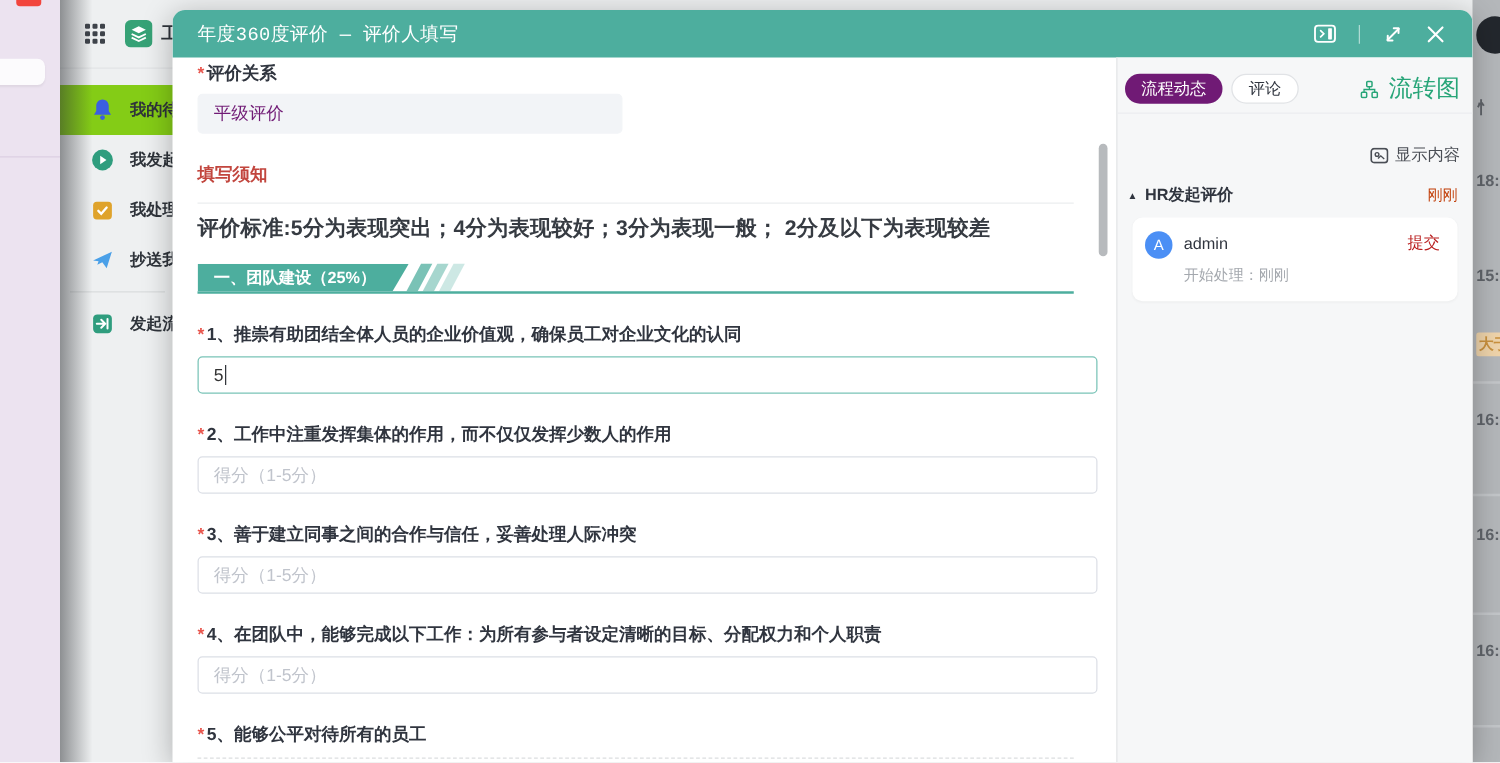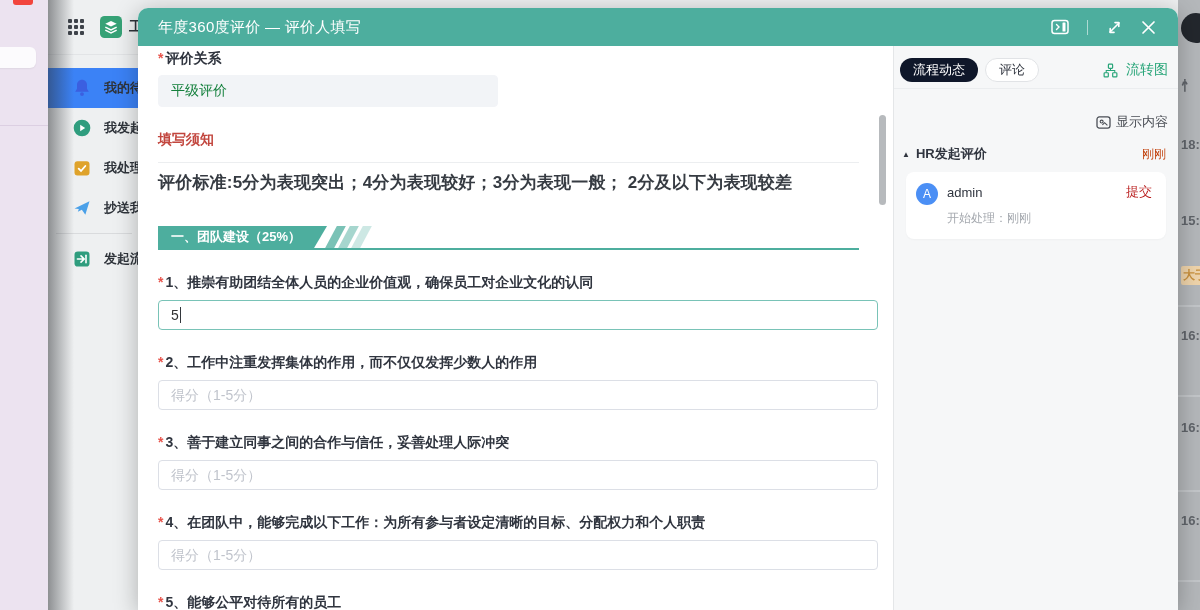--- a/index.html
+++ b/index.html
@@ -17,77 +17,77 @@
   .sidebar::before{content:"";position:absolute;left:0;top:0;bottom:0;width:26px;
     background:linear-gradient(to right,rgba(45,48,52,.5),rgba(45,48,52,0));z-index:3;pointer-events:none;}
   .sb-top{position:relative;height:55px;display:flex;align-items:center;padding-left:20px;border-bottom:1px solid #e2e4e6;}
   .grid-icon{display:grid;grid-template-columns:repeat(3,4px);grid-template-rows:repeat(3,4px);gap:2px;}
   .grid-icon i{background:#3e434a;border-radius:1px;}
   .sb-vdiv{width:1px;height:17px;background:#c9ccd0;margin:0 8px;}
   .app-icon{width:22px;height:22px;flex:0 0 22px;}
   .sb-partial{margin-left:7px;font-size:14px;font-weight:700;color:#2f343b;white-space:nowrap;}
   .sb-menu{position:relative;padding-top:13px;}
   .sb-item{position:relative;height:40px;display:flex;align-items:center;padding-left:56px;white-space:nowrap;}
-  .sb-item.active{background:#3b82f6;}
+  .sb-item.active{background:#84cc16;}
   .sb-item .sb-icon{width:20px;height:20px;flex:0 0 20px;margin-left:-32px;margin-right:12px;}
   .sb-item .sb-label{font-size:13px;font-weight:600;color:#2f343b;overflow:hidden;}
   .sb-divider-h{height:1px;background:#d9dbdd;margin:5px 8px 5px 8px;}
 
   
   .underlay-top{position:absolute;left:140px;top:0;width:1038px;height:12px;background:#eef0f1;z-index:1;}
   .underlay-right{position:absolute;left:1178px;top:0;width:22px;height:610px;background:#b4b7ba;overflow:hidden;z-index:1;}
   .ur-circle{position:absolute;left:3px;top:13px;width:30px;height:30px;border-radius:50%;background:#23272d;}
   .ur-frag{position:absolute;left:3px;font-size:13px;font-weight:600;color:#60646a;white-space:nowrap;}
   .ur-frag.highlight{background:#efd4ab;color:#c9913e;font-size:12px;padding:1px 2px;border-radius:2px;}
   .ur-line{position:absolute;left:0;width:22px;height:2px;background:#c3c6c9;}
 
   
   .modal{position:absolute;left:138px;top:8px;width:1040px;height:602px;background:#fff;
     border-radius:10px 10px 0 0;box-shadow:0 4px 24px rgba(0,0,0,.28);z-index:5;overflow:hidden;display:flex;flex-direction:column;}
   .modal-header{height:38px;flex:0 0 38px;background:#4dae9e;display:flex;align-items:center;padding:0 20px;position:relative;}
-  .modal-title{color:#fff;font-size:15px;font-weight:500;letter-spacing:.3px;}
+  .modal-title{color:#fff;font-size:15px;font-weight:500;letter-spacing:.3px;font-family:Liberation Mono, monospace;}
   .hdr-icons{position:absolute;right:22px;top:0;height:38px;display:flex;align-items:center;gap:18px;}
   .hdr-div{width:1px;height:15px;background:rgba(255,255,255,.55);}
   .hdr-icons svg{display:block;cursor:pointer;}
 
   .modal-body{flex:1;display:flex;position:relative;justify-content:space-between;}
 
   
   .form-col{width:755px;flex:0 0 755px;position:relative;padding:4px 34px 0 20px;overflow:hidden;}
   .req{color:#e8554d;margin-right:2px;font-weight:700;}
   .f-label{font-size:14px;font-weight:700;color:#30353f;}
   .ro-input{display:block;width:340px;height:32px;margin-top:7px;background:#f2f4f7;border:1px solid #f2f4f7;border-radius:4px;
-    padding:0 12px;font-size:14px;color:#15803d;outline:none;}
+    padding:0 12px;font-size:14px;color:#701a75;outline:none;}
   .notice-title{margin-top:24px;font-size:14px;font-weight:700;color:#c2463e;}
   .hairline{margin-top:13px;height:1px;background:#eceef0;}
   .notice-text{margin-top:8px;font-size:17px;font-weight:600;color:#363b42;letter-spacing:.2px;}
-  .banner{position:relative;margin-top:32px;height:24px;}
+  .banner{position:relative;margin-top:17px;height:24px;}
   .banner-line{position:absolute;left:0;right:0;bottom:0;height:2px;background:#4dae9e;}
   .banner-main{position:absolute;left:0;top:0;height:22px;background:#4dae9e;color:#fff;font-size:13px;font-weight:600;
     display:flex;align-items:center;padding:0 26px 0 13px;clip-path:polygon(0 0,100% 0,calc(100% - 13px) 100%,0 100%);}
   .stripe{position:absolute;top:0;height:22px;width:9px;background:#4dae9e;transform:skewX(-28deg);}
   .stripe.s1{opacity:.75;}
   .stripe.s2{opacity:.5;}
   .stripe.s3{opacity:.28;}
   .q-label{margin-top:24px;font-size:14px;font-weight:700;color:#30353f;}
   .score-input,.score-display{display:block;width:720px;height:30px;margin-top:8px;border:1px solid #dcdfe6;border-radius:4px;
     padding:0 12px;font-size:14px;color:#333;outline:none;background:#fff;}
   .score-display{border-color:#79c3b7;display:flex;align-items:center;}
   .score-input::placeholder{color:#c0c4cc;}
   .caret{display:inline-block;width:1px;height:16px;background:#33373c;margin-left:1px;}
   .dotted{margin-top:9px;border-top:1px dashed #dcdee0;}
   .scroll-thumb{position:absolute;left:741px;top:69px;width:7px;height:90px;background:#b7babd;border-radius:4px;}
 
   
   .panel-col{flex:1;background:#f6f7f8;border-left:1px solid #e4e6e8;padding:12px 10px 0 6px;position:relative;}
   .p-tabs{display:flex;align-items:center;}
   .pill{height:24px;display:flex;align-items:center;padding:0 13px;border-radius:13px;font-size:13px;cursor:pointer;}
-  .pill-active{background:#0f172a;color:#fff;font-weight:500;}
+  .pill-active{background:#701a75;color:#fff;font-weight:500;}
   .pill-plain{background:#fff;color:#30353f;border:1px solid #e1e3e6;margin-left:7px;}
-  .flow-link{margin-left:auto;display:flex;align-items:center;gap:8px;color:#27a578;font-size:14px;font-weight:500;cursor:pointer;}
+  .flow-link{margin-left:auto;display:flex;align-items:center;gap:8px;color:#27a578;font-size:19px;font-weight:500;cursor:pointer;}
   .p-divider{height:1px;background:#ebedef;margin-top:6px;margin-left:-6px;margin-right:-10px;}
   .display-row{margin-top:24px;display:flex;justify-content:flex-end;align-items:center;gap:5px;font-size:13px;color:#4a4e55;cursor:pointer;}
   .node-row{margin-top:14px;display:flex;align-items:center;padding:0 2px;}
   .node-tri{font-size:8px;color:#30353f;margin-right:6px;}
   .node-title{font-size:13px;font-weight:700;color:#30353f;}
   .node-time{margin-left:auto;font-size:12px;color:#c2410c;}
   .p-card{margin:9px 2px 0 6px;background:#fff;border-radius:8px;padding:11px 14px 12px 10px;display:flex;box-shadow:0 1px 2px rgba(0,0,0,.03);}
   .avatar{width:22px;height:22px;border-radius:50%;background:#4b8ff5;color:#fff;font-size:12px;display:flex;align-items:center;justify-content:center;flex:0 0 22px;}
   .card-main{flex:1;margin-left:9px;}
   .card-top{display:flex;align-items:center;}

